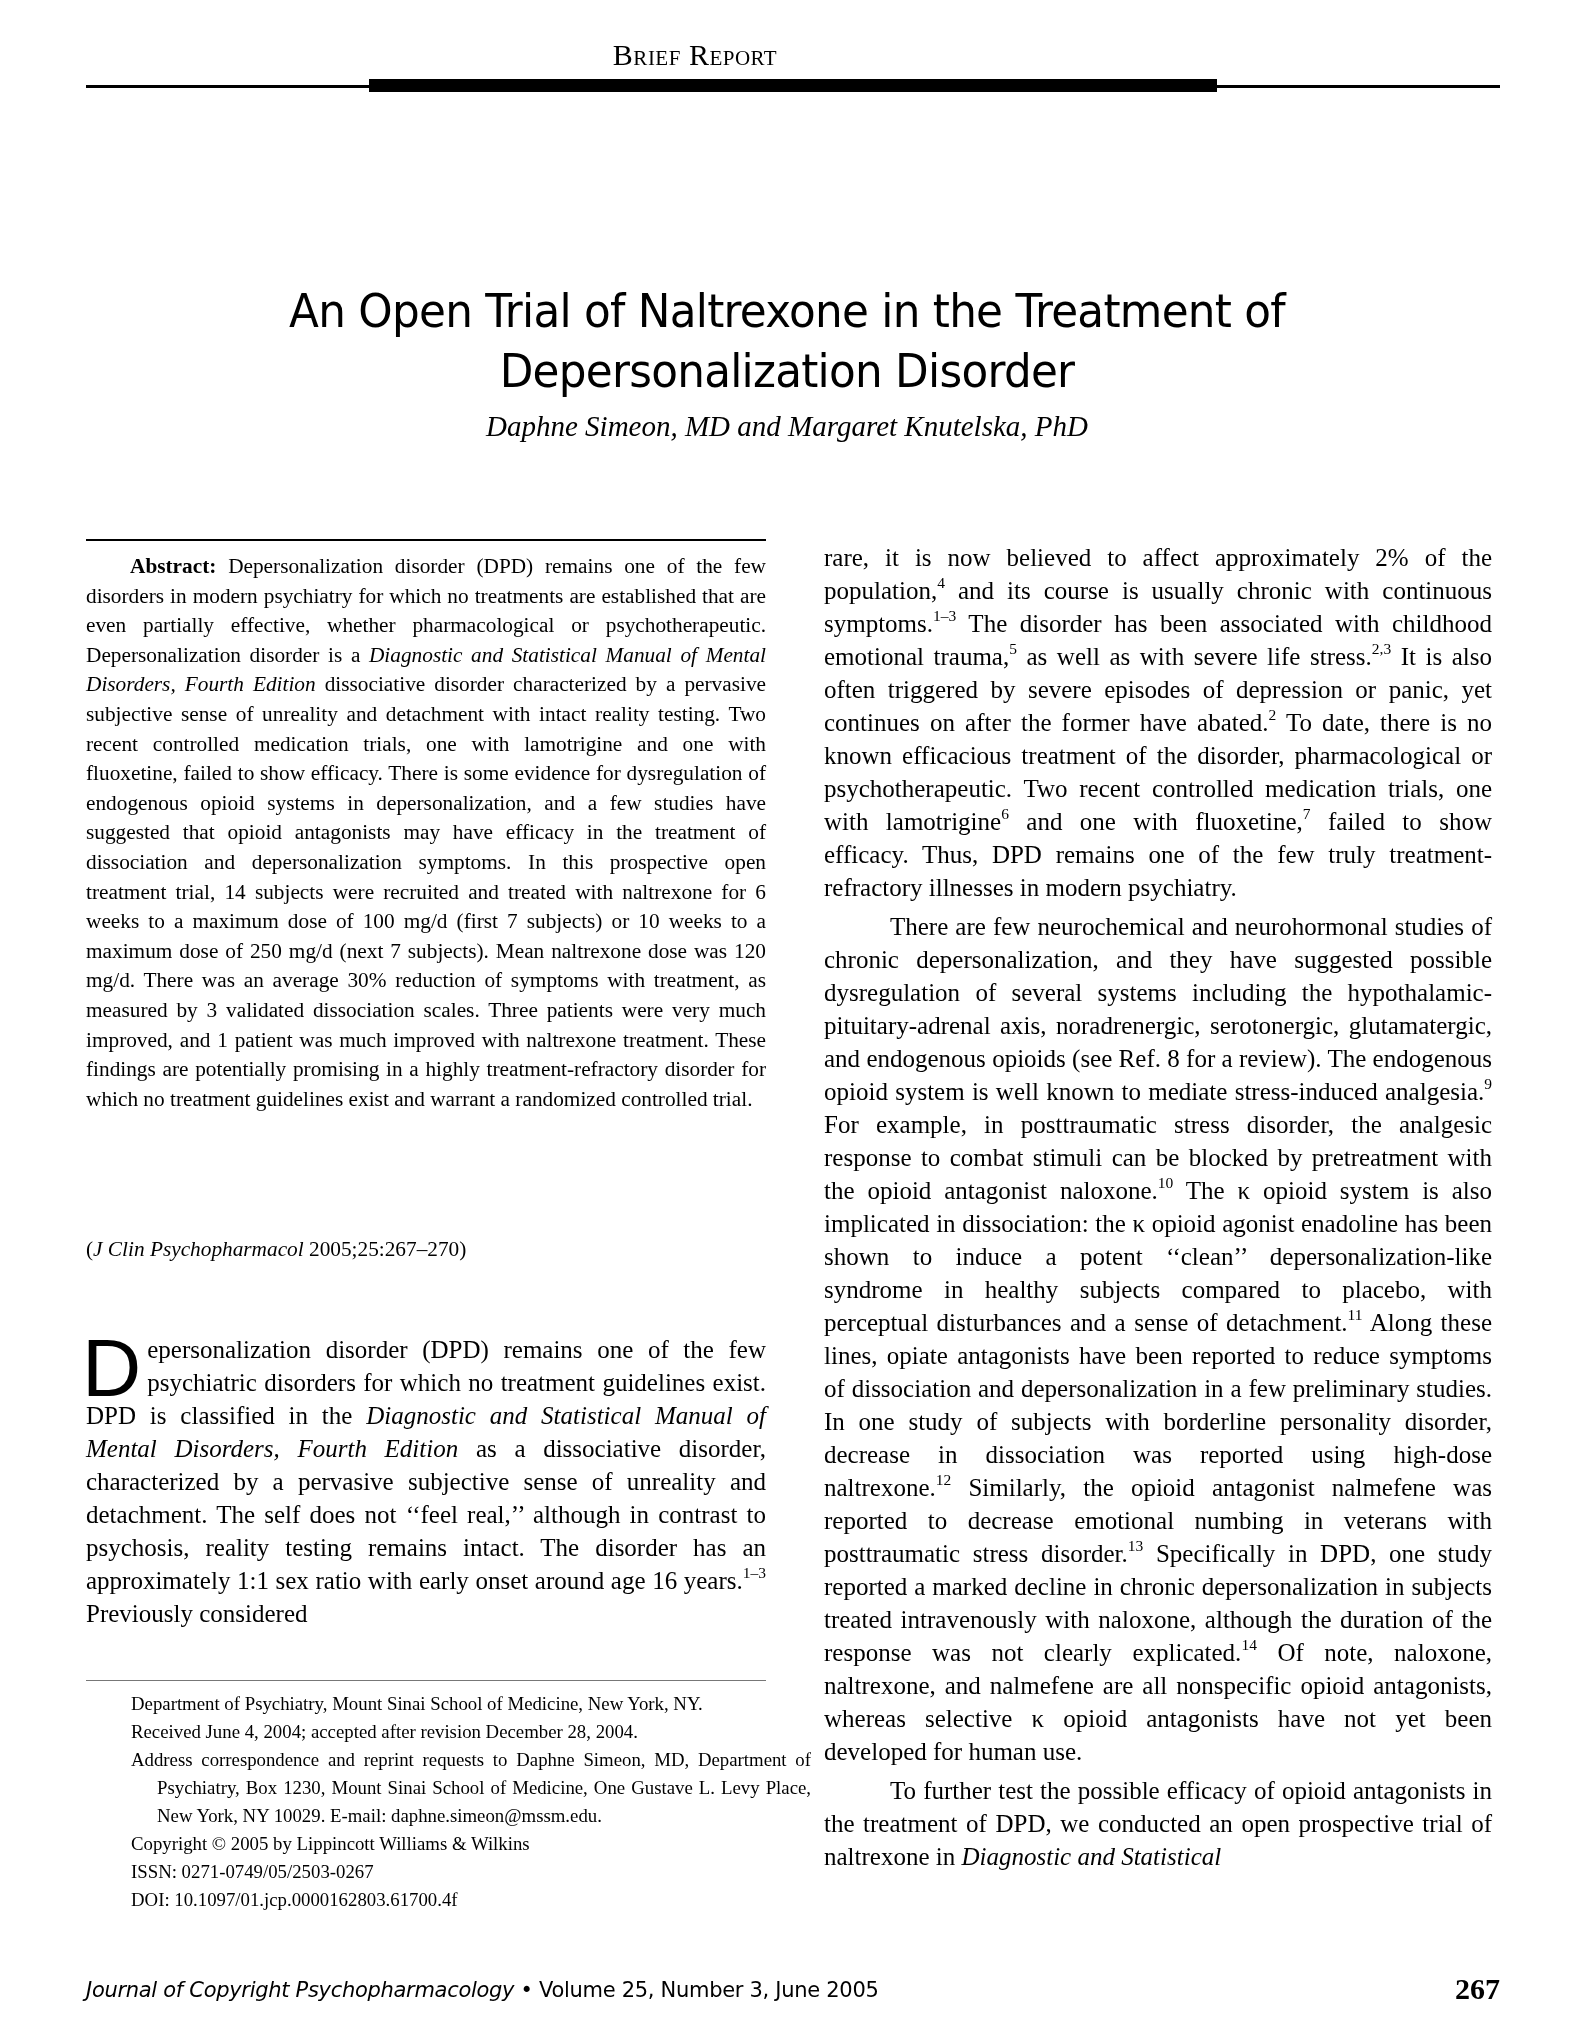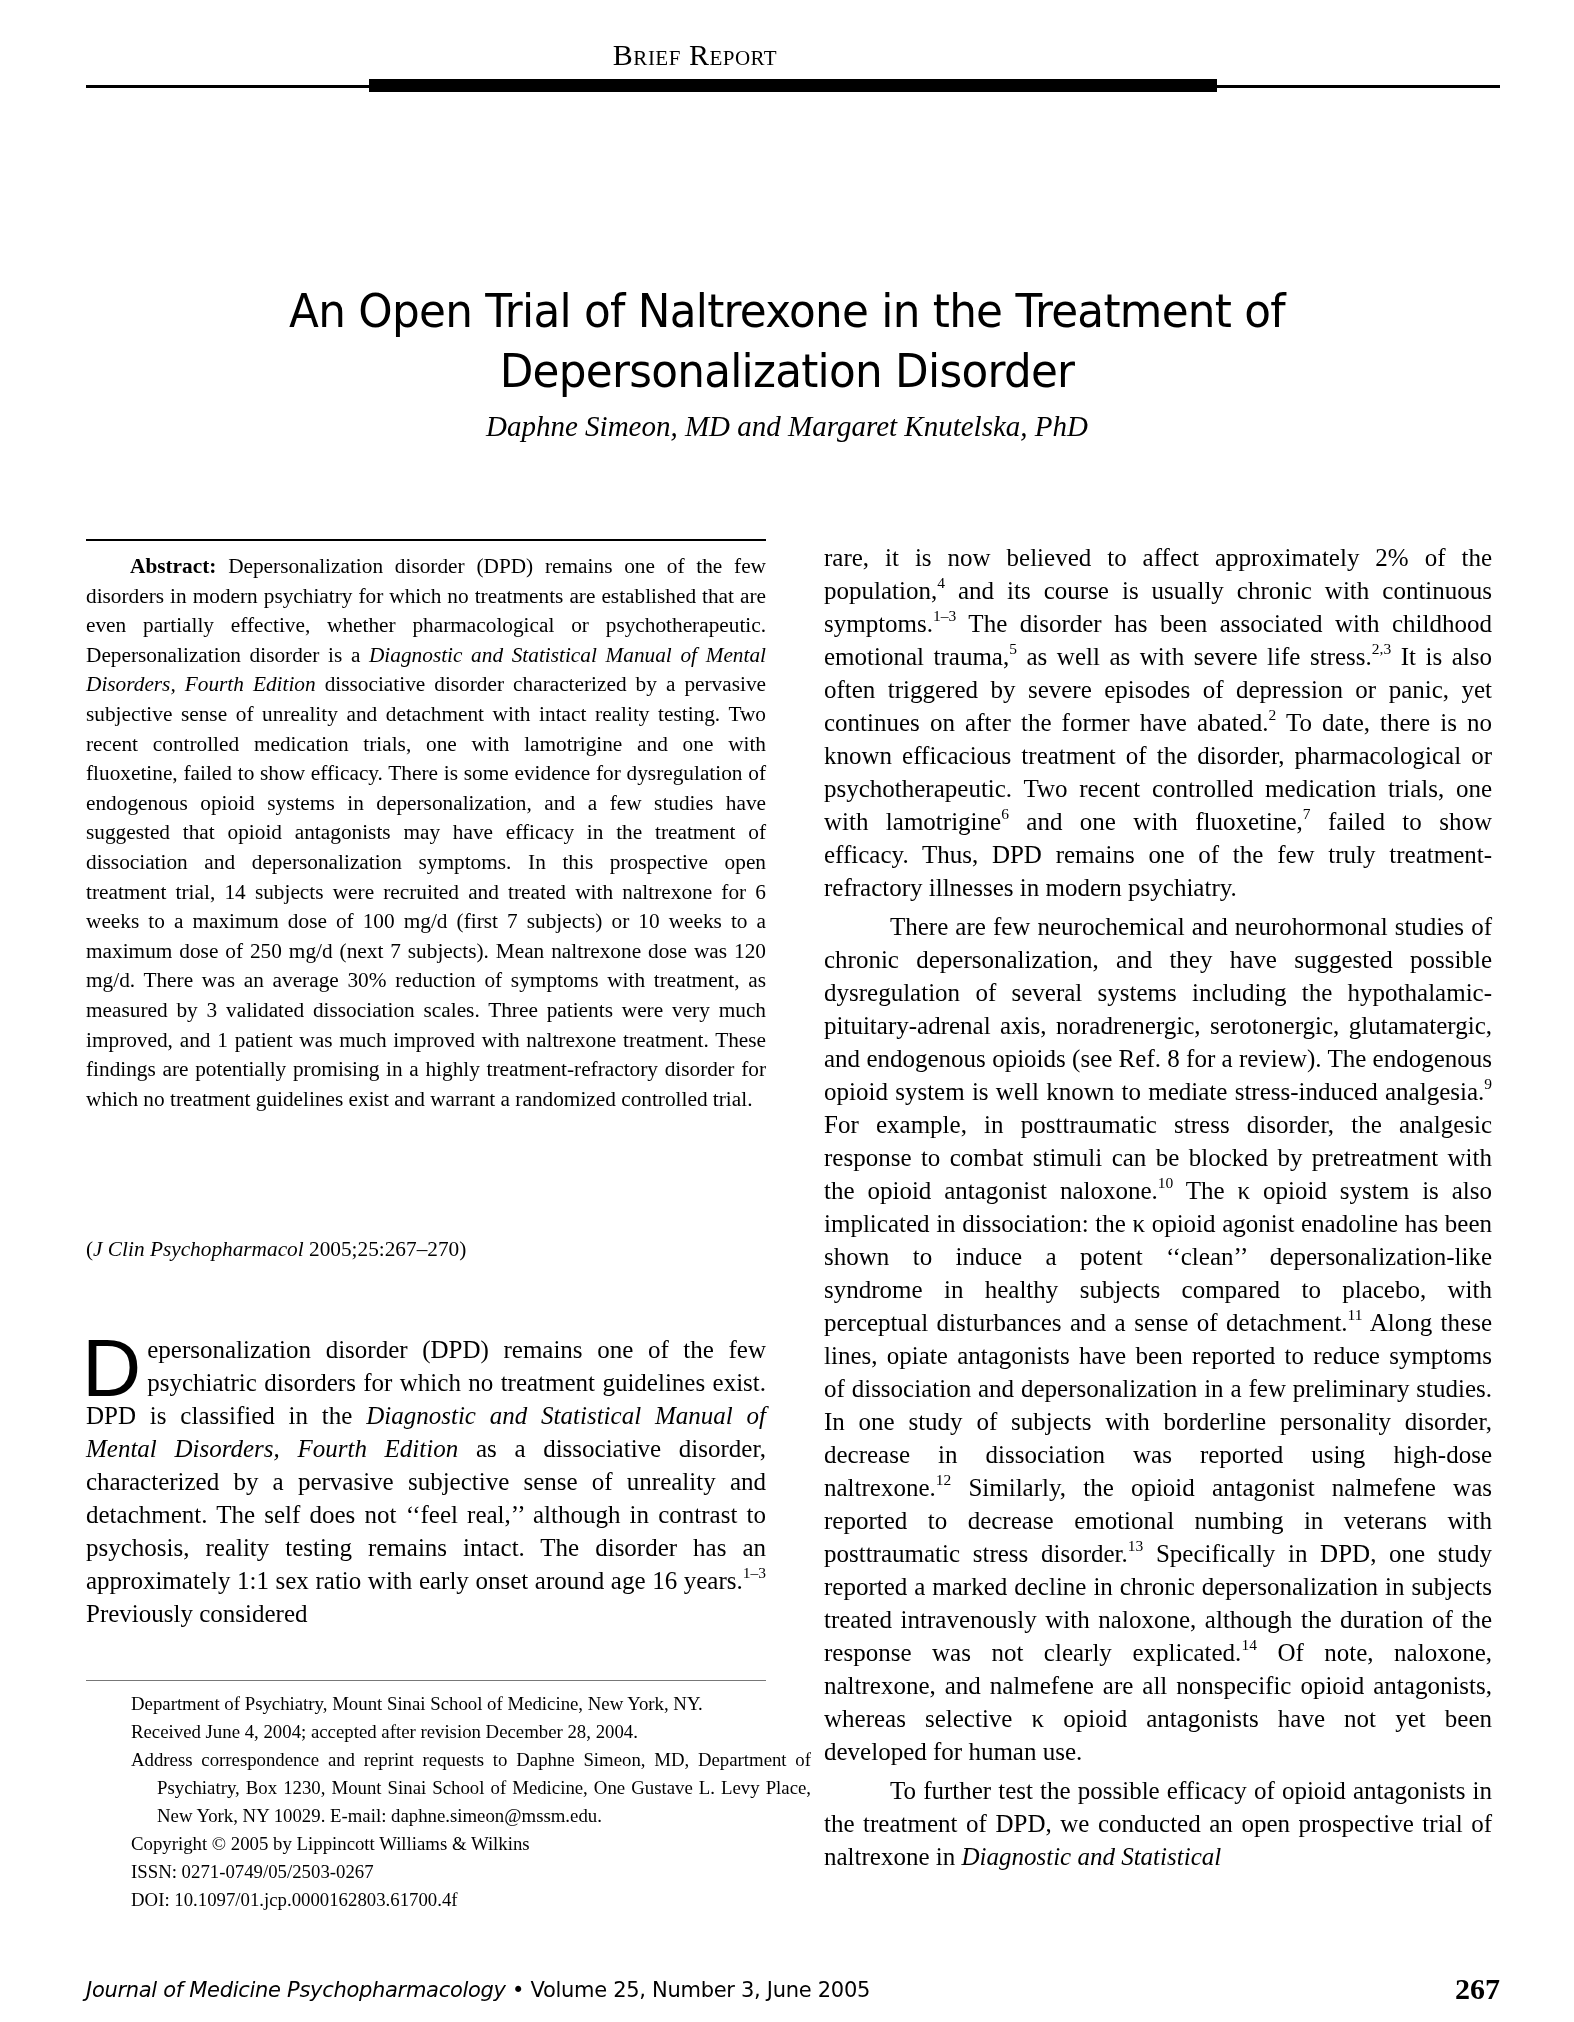--- a/index.html
+++ b/index.html
@@ -74,15 +74,15 @@
   <p>DOI: 10.1097/01.jcp.0000162803.61700.4f</p>
 </div>
 
 <div class="col col-right body-text right-text">
   <p><span>rare, it is now believed to affect approximately 2% of the population,</span><sup>4</sup><span> and its course is usually chronic with continuous symptoms.</span><sup>1–3</sup><span> The disorder has been associated with childhood emotional trauma,</span><sup>5</sup><span> as well as with severe life stress.</span><sup>2,3</sup><span> It is also often triggered by severe episodes of depression or panic, yet continues on after the former have abated.</span><sup>2</sup><span> To date, there is no known efficacious treatment of the disorder, pharmacological or psychotherapeutic. Two recent controlled medication trials, one with lamotrigine</span><sup>6</sup><span> and one with fluoxetine,</span><sup>7</sup><span> failed to show efficacy. Thus, DPD remains one of the few truly treatment-refractory illnesses in modern psychiatry.</span></p>
   <p class="indent"><span>There are few neurochemical and neurohormonal studies of chronic depersonalization, and they have suggested possible dysregulation of several systems including the hypothalamic-pituitary-adrenal axis, noradrenergic, serotonergic, glutamatergic, and endogenous opioids (see Ref. 8 for a review). The endogenous opioid system is well known to mediate stress-induced analgesia.</span><sup>9</sup><span> For example, in posttraumatic stress disorder, the analgesic response to combat stimuli can be blocked by pretreatment with the opioid antagonist naloxone.</span><sup>10</sup><span> The κ opioid system is also implicated in dissociation: the κ opioid agonist enadoline has been shown to induce a potent ‘‘clean’’ depersonalization-like syndrome in healthy subjects compared to placebo, with perceptual disturbances and a sense of detachment.</span><sup>11</sup><span> Along these lines, opiate antagonists have been reported to reduce symptoms of dissociation and depersonalization in a few preliminary studies. In one study of subjects with borderline personality disorder, decrease in dissociation was reported using high-dose naltrexone.</span><sup>12</sup><span> Similarly, the opioid antagonist nalmefene was reported to decrease emotional numbing in veterans with posttraumatic stress disorder.</span><sup>13</sup><span> Specifically in DPD, one study reported a marked decline in chronic depersonalization in subjects treated intravenously with naloxone, although the duration of the response was not clearly explicated.</span><sup>14</sup><span> Of note, naloxone, naltrexone, and nalmefene are all nonspecific opioid antagonists, whereas selective κ opioid antagonists have not yet been developed for human use.</span></p>
   <p class="indent"><span>To further test the possible efficacy of opioid antagonists in the treatment of DPD, we conducted an open prospective trial of naltrexone in </span><i>Diagnostic and Statistical</i></p>
 </div>
 
 <div class="footer-left">
-  <span class="jname">Journal of Medicine Psychopharmacology</span><span> • </span><span>Volume 25, Number 3, June 2005</span>
+  <span class="jname">Journal of Copyright Psychopharmacology</span><span> • </span><span>Volume 25, Number 3, June 2005</span>
 </div>
 <div class="page-num">267</div>
 
 </body></html>

